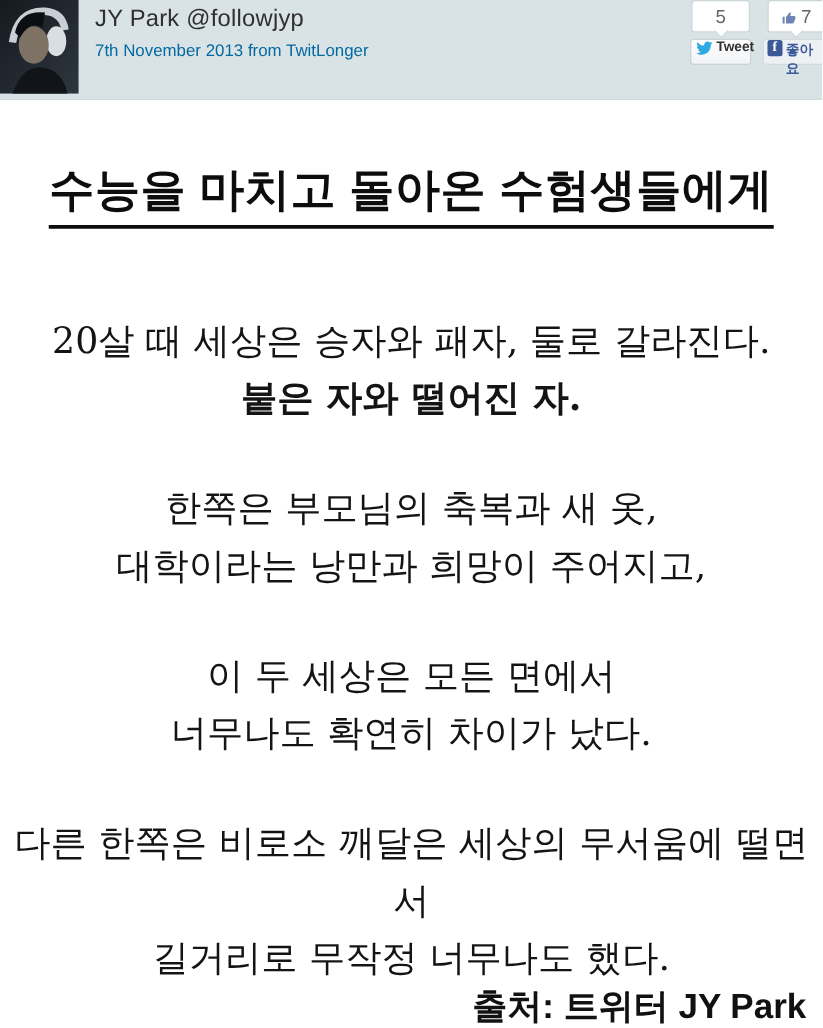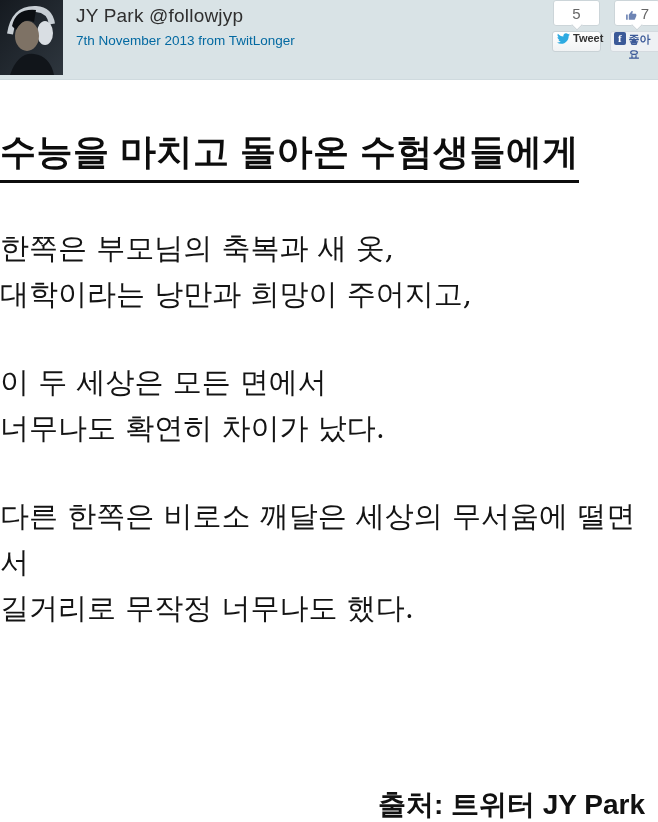--- a/index.html
+++ b/index.html
@@ -91,21 +91,21 @@
     background:#3b5998;
     color:#fff;
     border-radius:2px;
     font-size:11px; font-weight:bold;
     text-align:center; line-height:13px;
     margin-right:3px;
     font-family:"Liberation Serif", serif;
   }
 
   
-  .content { text-align:left; color:#111; }
+  .content { text-align:center; color:#111; }
   .post-title {
     display:inline-block;
     margin:48px 0 0 0;
     font-size:36px; font-weight:800;
     letter-spacing:0.5px;
     color:#0d0d0d;
     border-bottom:3px solid #0d0d0d;
     padding-bottom:3px;
     font-family:"Liberation Sans", sans-serif;
   }
@@ -180,20 +180,24 @@
     <div class="share-btn fb-btn">
       <span class="fb-f">f</span>
       <span>좋아요</span>
     </div>
   </div>
 
   <div class="content">
 
     <h1 class="post-title">수능을 마치고 돌아온 수험생들에게</h1>
 
+    <p class="para first">
+      <span class="line">20살 때 세상은 승자와 패자, 둘로 갈라진다.</span>
+      <span class="line bold">붙은 자와 떨어진 자.</span>
+    </p>
 
     <p class="para">
       <span class="line">한쪽은 부모님의 축복과 새 옷,</span>
       <span class="line">대학이라는 낭만과 희망이 주어지고,</span>
     </p>
 
     <p class="para">
       <span class="line">이 두 세상은 모든 면에서</span>
       <span class="line">너무나도 확연히 차이가 났다.</span>
     </p>

